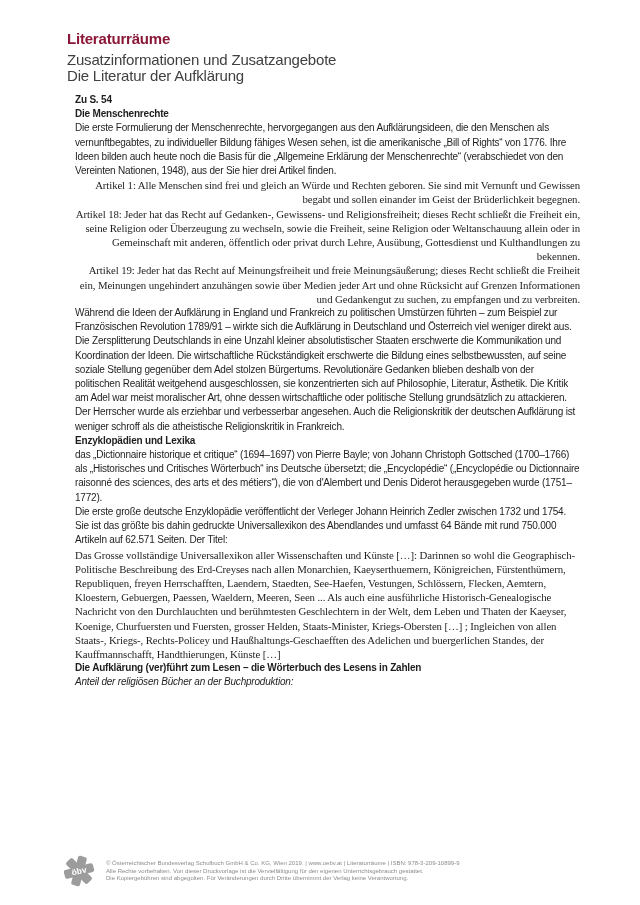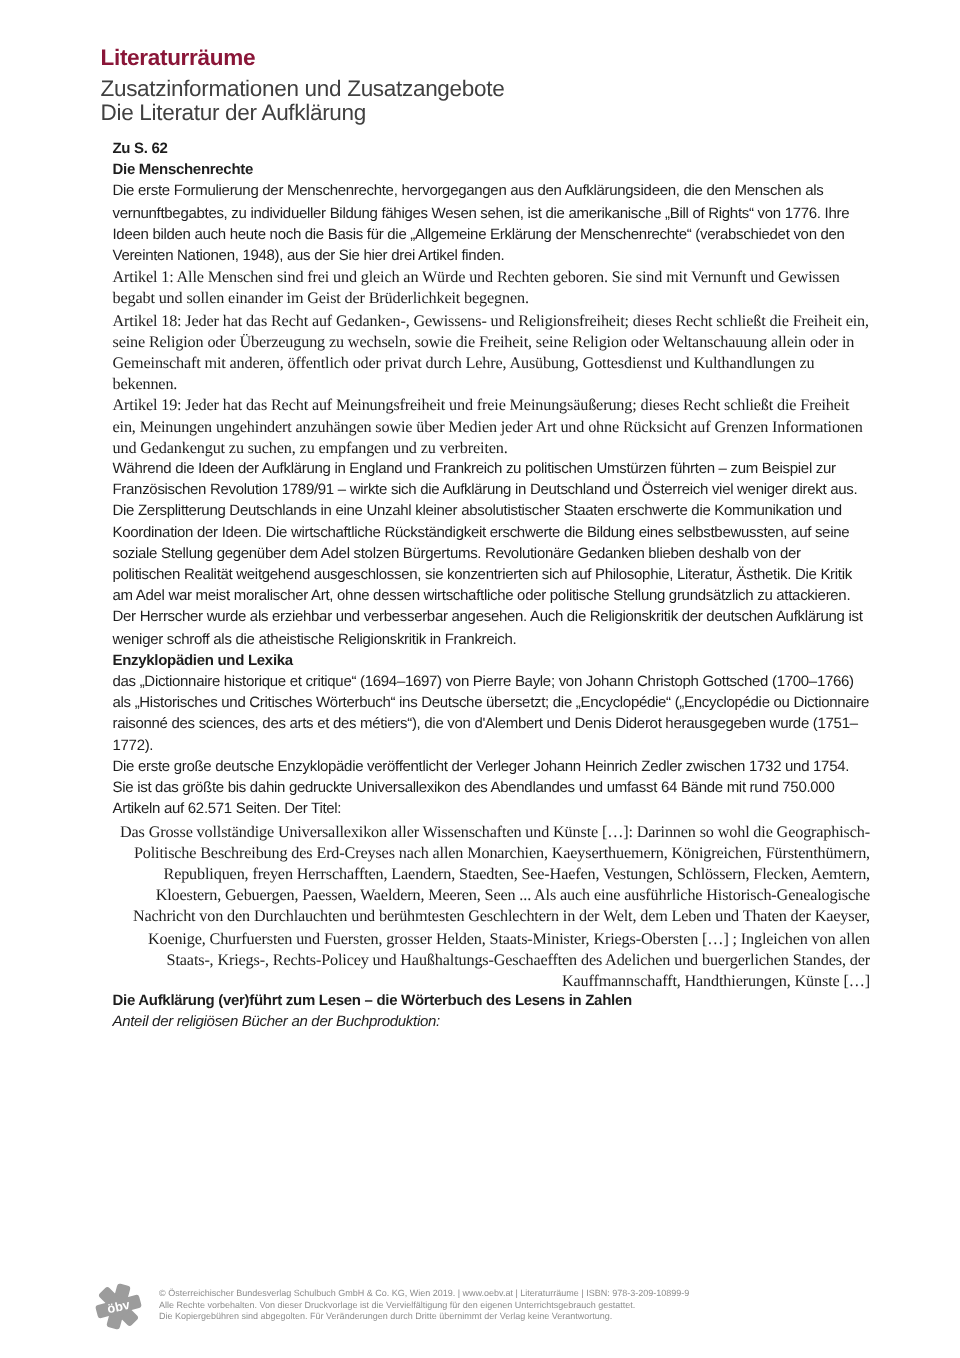--- a/index.html
+++ b/index.html
@@ -26,24 +26,24 @@
     position:absolute; left:75px; top:93px; width:505px;
     font-size:10px; line-height:14.2px; letter-spacing:-0.2px;
   }
   .content p { margin:0; }
   .bold { font-weight:700; }
   .italic { font-style:italic; }
   .serif {
     font-family:"Liberation Serif","DejaVu Serif",serif;
     font-size:10.8px; letter-spacing:-0.1px;
   }
-  .gap-para { margin-top:8px; }
+  .gap-para { margin-top:8px;text-align:right; }
   .gap-section-a { margin-top:19px; }
   .gap-section-b { margin-top:13px; }
-  .gap-quote { margin-top:8px;text-align:right; }
+  .gap-quote { margin-top:8px; }
   .gap-section-c { margin-top:21px; }
 
   .footer {
     position:absolute; left:60px; top:854px;
     display:flex; align-items:flex-start;
   }
   .logo-wrap { width:38px; height:36px; flex:0 0 auto; }
   .footer-text {
     margin-left:8px; margin-top:6px;
     font-size:6px; line-height:7.6px; color:#8c8c8c; letter-spacing:0;
@@ -57,21 +57,21 @@
   <div class="header">
     <div class="page-title">Literaturräume</div>
     <div class="subtitle-block">
       <div class="page-subtitle">Zusatzinformationen und Zusatzangebote</div>
       <div class="page-subtitle">Die Literatur der Aufklärung</div>
     </div>
   </div>
 
   <div class="content">
 
-    <p class="bold">Zu S. 62</p>
+    <p class="bold">Zu S. 54</p>
     <p class="bold">Die Menschenrechte</p>
     <p>Die erste Formulierung der Menschenrechte, hervorgegangen aus den Aufklärungsideen, die den Menschen als vernunftbegabtes, zu individueller Bildung fähiges Wesen sehen, ist die amerikanische „Bill of Rights“ von 1776. Ihre Ideen bilden auch heute noch die Basis für die „Allgemeine Erklärung der Menschenrechte“ (verabschiedet von den Vereinten Nationen, 1948), aus der Sie hier drei Artikel finden.</p>
 
     <p class="serif gap-para">Artikel 1: Alle Menschen sind frei und gleich an Würde und Rechten geboren. Sie sind mit Vernunft und Gewissen begabt und sollen einander im Geist der Brüderlichkeit begegnen.</p>
     <p class="serif gap-para">Artikel 18: Jeder hat das Recht auf Gedanken-, Gewissens- und Religionsfreiheit; dieses Recht schließt die Freiheit ein, seine Religion oder Überzeugung zu wechseln, sowie die Freiheit, seine Religion oder Weltanschauung allein oder in Gemeinschaft mit anderen, öffentlich oder privat durch Lehre, Ausübung, Gottesdienst und Kulthandlungen zu bekennen.</p>
     <p class="serif gap-para">Artikel 19: Jeder hat das Recht auf Meinungsfreiheit und freie Meinungsäußerung; dieses Recht schließt die Freiheit ein, Meinungen ungehindert anzuhängen sowie über Medien jeder Art und ohne Rücksicht auf Grenzen Informationen und Gedankengut zu suchen, zu empfangen und zu verbreiten.</p>
 
     <p>Während die Ideen der Aufklärung in England und Frankreich zu politischen Umstürzen führten – zum Beispiel zur Französischen Revolution 1789/91 – wirkte sich die Aufklärung in Deutschland und Österreich viel weniger direkt aus. Die Zersplitterung Deutschlands in eine Unzahl kleiner absolutistischer Staaten erschwerte die Kommunikation und Koordination der Ideen. Die wirtschaftliche Rückständigkeit erschwerte die Bildung eines selbstbewussten, auf seine soziale Stellung gegenüber dem Adel stolzen Bürgertums. Revolutionäre Gedanken blieben deshalb von der politischen Realität weitgehend ausgeschlossen, sie konzentrierten sich auf Philosophie, Literatur, Ästhetik. Die Kritik am Adel war meist moralischer Art, ohne dessen wirtschaftliche oder politische Stellung grundsätzlich zu attackieren. Der Herrscher wurde als erziehbar und verbesserbar angesehen. Auch die Religionskritik der deutschen Aufklärung ist weniger schroff als die atheistische Religionskritik in Frankreich.</p>
 
     <p class="bold">Enzyklopädien und Lexika</p>

